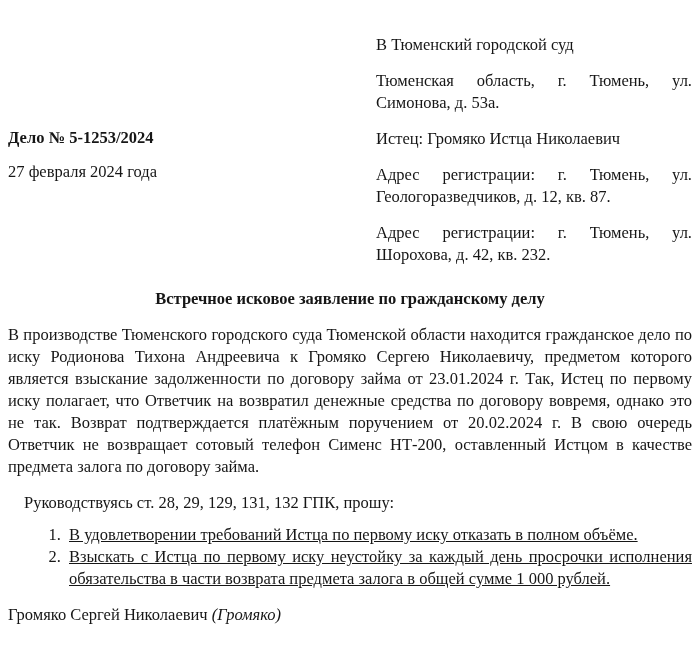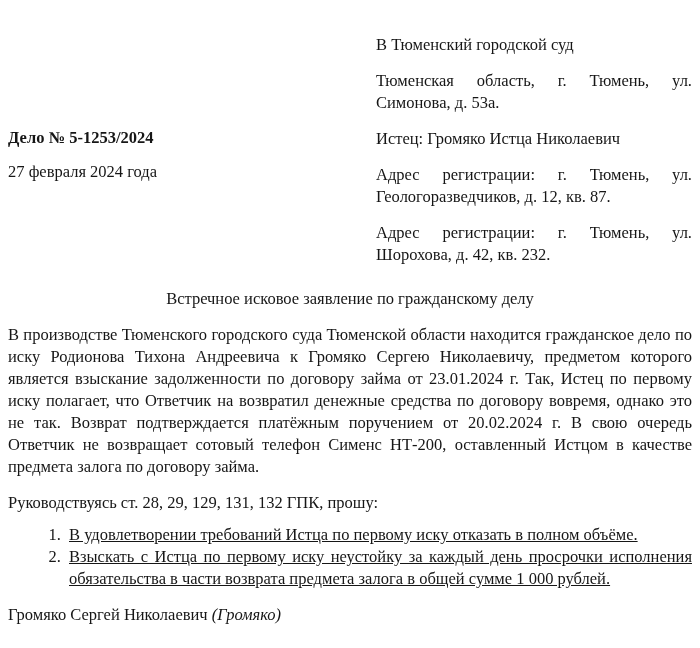--- a/index.html
+++ b/index.html
@@ -41,30 +41,30 @@
   }
   .header-right {
     width: 316px;
   }
   .header-right p {
     margin: 4px 0 14px 0;
     text-align: justify;
   }
   .doc-title {
     text-align: center;
-    font-weight: normal;
+    font-weight: bold;
     font-size: 16.5px;
     margin: 8px 0 14px 0;
   }
   .body-paragraph {
     text-align: justify;
     margin: 0 0 14px 0;
   }
   .plea-intro {
-    margin: 0 0 10px 0;
+    margin: 0 0 10px 16px;
     font-family: Liberation Serif, serif;
   }
   ol.demands {
     margin: 0 0 14px 0;
     padding-left: 57px;
     text-decoration: underline;
   }
   ol.demands li {
     text-align: justify;
     padding-left: 4px;

